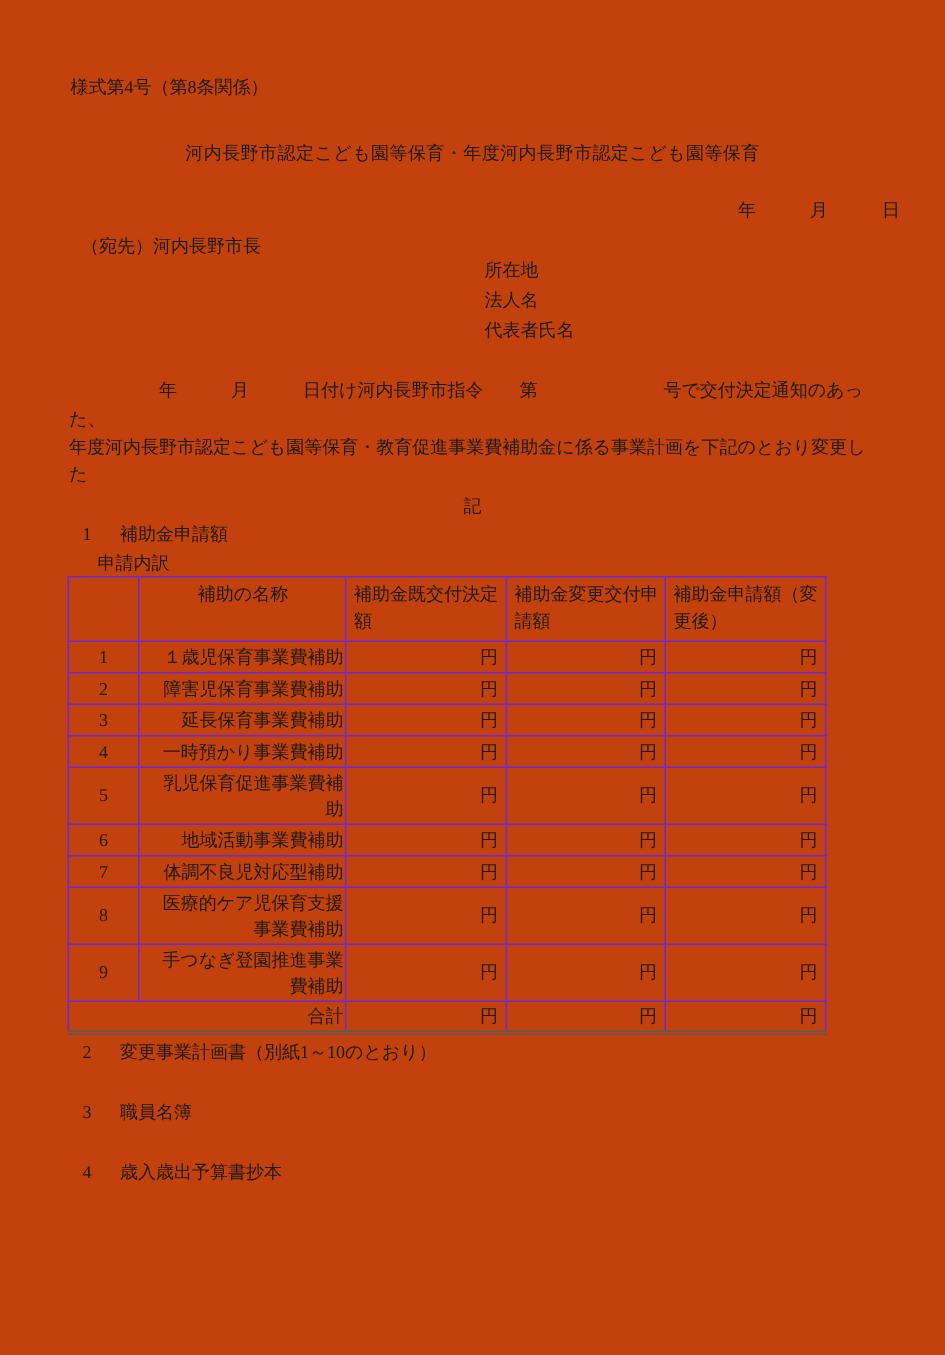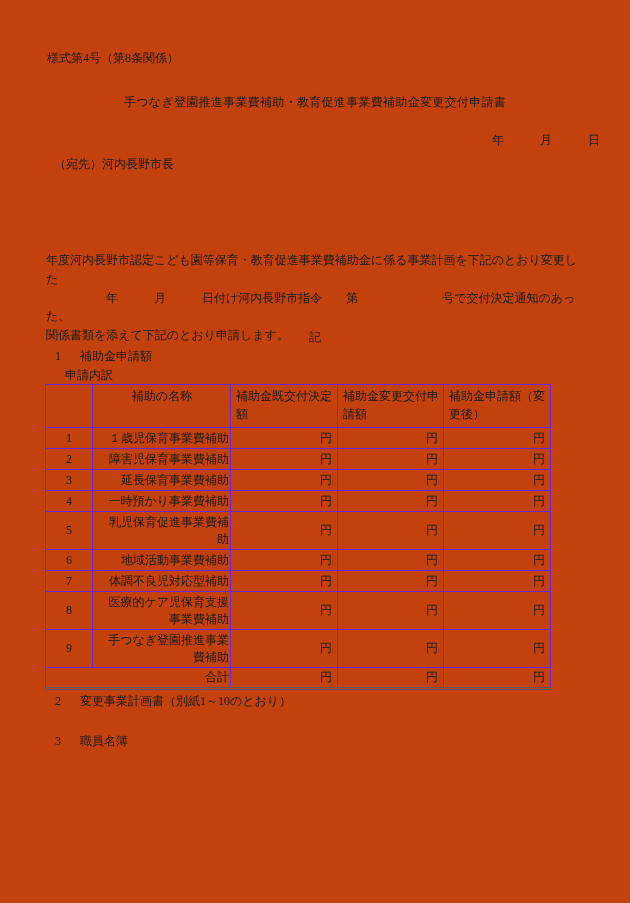--- a/index.html
+++ b/index.html
@@ -60,28 +60,29 @@
   #attachments { left:55px; top:694px; }
   .attach-item { margin-bottom:25px; white-space:pre; }
 </style>
 </head>
 <body>
 
 <div class="page">
 
   <div class="abs" id="form-number">様式第4号（第8条関係）</div>
 
-  <div class="abs" id="doc-title">手つなぎ登園推進事業費補助・教育促進事業費補助金変更交付申請書</div>
+  <div class="abs" id="doc-title">河内長野市認定こども園等保育・年度河内長野市認定こども園等保育</div>
 
   <div class="abs" id="date-line">年　　　月　　　日</div>
 
   <div class="abs" id="recipient">（宛先）河内長野市長</div>
 
+  <div class="abs" id="applicant"><div>所在地</div><div>法人名</div><div>代表者氏名</div></div>
 
-  <div class="abs" id="body-par"><div>年度河内長野市認定こども園等保育・教育促進事業費補助金に係る事業計画を下記のとおり変更した</div><div>　　　　　年　　　月　　　日付け河内長野市指令　　第　　　　　　　号で交付決定通知のあった、</div><div>関係書類を添えて下記のとおり申請します。</div></div>
+  <div class="abs" id="body-par"><div>　　　　　年　　　月　　　日付け河内長野市指令　　第　　　　　　　号で交付決定通知のあった、</div><div>年度河内長野市認定こども園等保育・教育促進事業費補助金に係る事業計画を下記のとおり変更した</div></div>
 
   <div class="abs" id="ki-mark">記</div>
 
   <div class="abs" id="section1"><span class="num-gap">1</span><span class="item-label">補助金申請額</span></div>
 
   <div class="abs" id="uchiwake">申請内訳</div>
 
   <table id="subsidy-table">
     <colgroup>
       <col style="width:47px">
@@ -164,15 +165,15 @@
         </tr>
         <tr class="total">
           <td colspan="2" class="lbl">合計</td>
           <td class="amt">円</td>
           <td class="amt">円</td>
           <td class="amt">円</td>
         </tr>
       </tbody>
   </table>
 
-  <div class="abs" id="attachments"><div class="attach-item"><span class="num-gap">2</span><span class="item-label">変更事業計画書（別紙1～10のとおり）</span></div><div class="attach-item"><span class="num-gap">3</span><span class="item-label">職員名簿</span></div></div>
+  <div class="abs" id="attachments"><div class="attach-item"><span class="num-gap">2</span><span class="item-label">変更事業計画書（別紙1～10のとおり）</span></div><div class="attach-item"><span class="num-gap">3</span><span class="item-label">職員名簿</span></div><div class="attach-item"><span class="num-gap">4</span><span class="item-label">歳入歳出予算書抄本</span></div></div>
 
 </div>
 
 </body></html>

